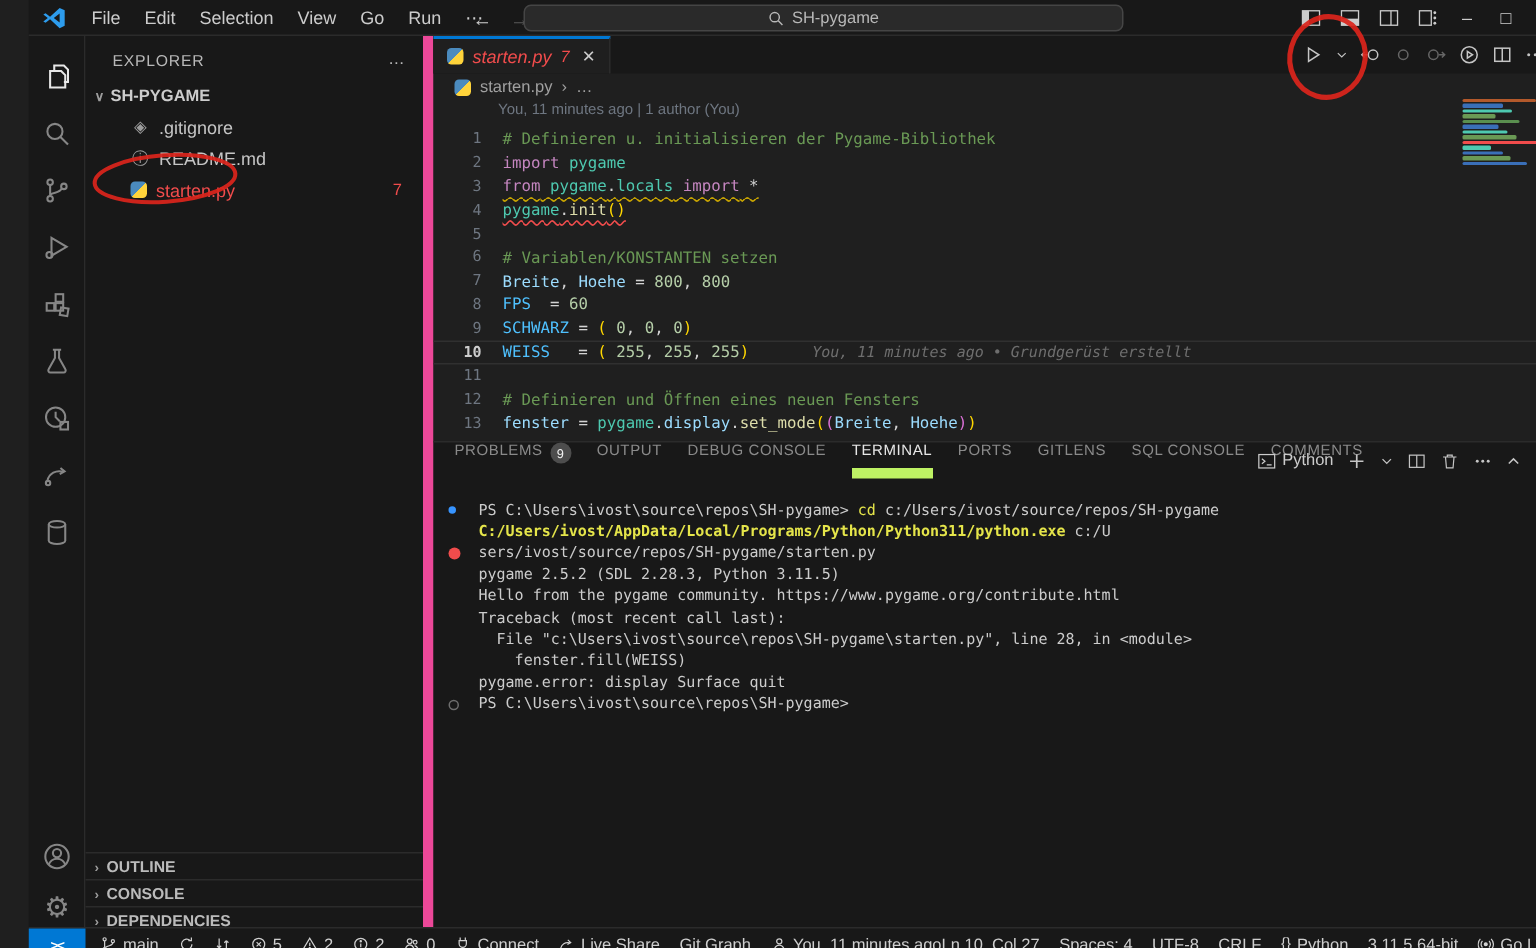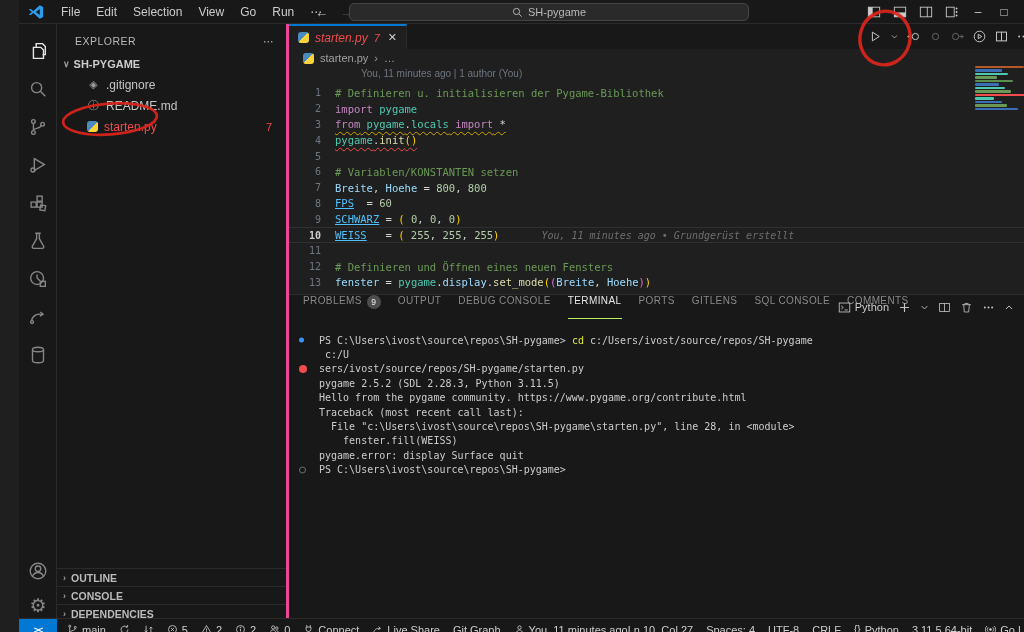--- a/index.html
+++ b/index.html
@@ -26,21 +26,21 @@
   
   #activitybar { position:absolute; left:0; top:24px; width:38px; height:594px; background:#181818;
     border-right:1px solid #2b2b2b; }
   .ab-icon { position:absolute; left:0; width:38px; height:34px; display:flex; align-items:center; justify-content:center; color:#868686; }
   .ab-icon.active { color:#e7e7e7; }
   .ab-icon svg { width:22px; height:22px; }
   .gear-glyph { font-size:19px; }
 
   
   #sidebar { position:absolute; left:38px; top:24px; width:232px; height:594px; background:#181818;
-    border-right:3px solid #ec4899; }
+    border-right:7px solid #ec4899; }
   #explorer-header { position:absolute; left:0; top:8px; width:100%; height:18px; display:flex; align-items:center;
     padding:0 12px 0 18px; font-size:10.5px; letter-spacing:.5px; color:#b8b8b8; }
   #explorer-header .spacer { flex:1; }
   #workspace-row { position:absolute; left:0; top:30px; width:100%; height:20px; display:flex; align-items:center;
     gap:4px; padding-left:6px; font-size:11px; font-weight:bold; color:#cccccc; }
   #file-list { position:absolute; left:0; top:50px; width:100%; }
   .file-row { height:21px; display:flex; align-items:center; gap:6px; padding-left:30px; font-size:12px; color:#c5c5c5; position:relative; }
   .file-row.err .flabel { color:#f14c4c; }
   .fic { width:13px; height:13px; display:flex; align-items:center; justify-content:center; font-size:11px; color:#9d9d9d; }
   .gitignore-icon::before { content:"◈"; }
@@ -57,43 +57,43 @@
   #tab-active { position:absolute; left:0; top:0; height:25px; padding:0 9px; background:#1f1f1f;
     border-top:2px solid #0078d4; border-right:1px solid #2b2b2b; display:flex; align-items:center; gap:6px; }
   #tab-label { font-size:12px; font-style:italic; color:#f14c4c; }
   #tab-badge { font-size:11px; font-style:italic; color:#f14c4c; }
   #tab-close { font-size:11px; color:#cccccc; margin-left:2px; }
   #editor-toolbar { position:absolute; right:12px; top:0; height:25px; display:flex; align-items:center; gap:7px; color:#c5c5c5; }
   #editor-toolbar svg { width:15px; height:15px; }
   .tb-dim { opacity:.45; }
   #breadcrumb { position:absolute; left:14px; top:25px; height:18px; display:flex; align-items:center; gap:6px;
     font-size:11px; color:#a0a0a0; }
-  #blame-header { position:absolute; left:72px; top:44px; height:16px; font-size:10px; color:#6e7681; }
+  #blame-header { position:absolute; left:43px; top:44px; height:16px; font-size:10px; color:#6e7681; }
 
   #code { position:absolute; left:0; top:61px; width:740px; }
   .code-line { height:15.8px; display:flex; align-items:center; font-family:"DejaVu Sans Mono", monospace; font-size:10.5px; white-space:pre; }
   .code-line.active { border-top:1px solid #303030; border-bottom:1px solid #303030; }
   .ln { width:46px; text-align:right; padding-right:14px; color:#6e7681; font-size:10px; flex-shrink:0; }
   .code-line.active .ln { color:#cccccc; font-weight:bold; }
   .u-warn { text-decoration:underline wavy #cca700 1px; text-underline-offset:3px; }
   .u-err  { text-decoration:underline wavy #f14c4c 1px; text-underline-offset:3px; }
   .tk-cmt {color:#6a9955;} .tk-kw {color:#c586c0;} .tk-mod {color:#4ec9b0;} .tk-var {color:#9cdcfe;}
-  .tk-const {color:#4fc1ff;text-decoration:underline;} .tk-num {color:#b5cea8;} .tk-fn {color:#dcdcaa;} .tk-pun {color:#d4d4d4;}
+  .tk-const {color:#4fc1ff;} .tk-num {color:#b5cea8;} .tk-fn {color:#dcdcaa;} .tk-pun {color:#d4d4d4;}
   .tk-p1 {color:#ffd700;} .tk-p2 {color:#da70d6;}
   .inline-blame { margin-left:42px; color:#6e6e6e; font-style:italic; font-size:10px; }
 
   #minimap { position:absolute; left:686px; top:42px; width:54px; height:50px; }
   .mm-row { height:2.2px; margin-bottom:1.3px; border-radius:1px; }
   #editor-scrollbar { position:absolute; left:744px; top:40px; width:10px; height:62px; background:rgba(120,120,120,.28); }
 
   
   #panel { position:absolute; left:270px; top:294px; width:754px; height:324px; background:#181818; border-top:1px solid #2b2b2b; }
   #panel-tabs { position:absolute; left:14px; top:0; height:24px; display:flex; align-items:center; gap:17px; }
   .ptab { font-size:10px; letter-spacing:.4px; color:#8a8a8a; height:24px; display:flex; align-items:flex-start; gap:5px; }
-  .ptab.active { color:#e7e7e7; border-bottom:1px solid #bef264; }
+  .ptab.active { color:#e7e7e7; border-bottom:7px solid #bef264; }
   .pbadge { background:#4d4d4d; color:#f0f0f0; font-size:8.5px; min-width:14px; height:14px; border-radius:8px;
     display:flex; align-items:center; justify-content:center; padding:0 3px; }
   #panel-controls { position:absolute; right:10px; top:0; height:24px; display:flex; align-items:center; gap:9px; color:#c5c5c5; font-size:11px; }
   #panel-controls svg { width:13px; height:13px; }
   #shell-label { display:flex; align-items:center; gap:4px; font-size:11px; color:#cccccc; }
   #terminal { position:absolute; left:0; top:38px; width:740px; }
   .trow { position:relative; height:14.4px; padding-left:30px; font-family:"DejaVu Sans Mono", monospace;
     font-size:10px; color:#cccccc; display:flex; align-items:center; white-space:pre; }
   .tdec { position:absolute; left:10px; top:50%; transform:translateY(-50%); }
   .tdec.cmd { width:5px; height:5px; border-radius:50%; background:#3794ff; }
@@ -426,21 +426,21 @@
         </svg>
       <svg viewBox="0 0 16 16" fill="none" stroke="currentColor" stroke-width="1.6" style="width:10px">
           <path d="M3 10.5l5-5 5 5"></path>
         </svg>
       <svg viewBox="0 0 16 16" stroke="currentColor" stroke-width="1.4" style="width:10px">
           <path d="M3 3l10 10M13 3L3 13"></path>
         </svg>
     </div>
     <div id="terminal">
         <div class="trow"><span class="tdec cmd"></span><span class="tm-t">PS C:\Users\ivost\source\repos\SH-pygame&gt; </span><span class="tm-y">cd</span><span class="tm-t"> c:/Users/ivost/source/repos/SH-pygame</span></div>
-        <div class="trow"><span class="tm-t"> c:/U</span></div>
+        <div class="trow"><span class="tm-yb">C:/Users/ivost/AppData/Local/Programs/Python/Python311/python.exe</span><span class="tm-t"> c:/U</span></div>
         <div class="trow"><span class="tdec err"></span><span class="tm-t">sers/ivost/source/repos/SH-pygame/starten.py</span></div>
         <div class="trow"><span class="tm-t">pygame 2.5.2 (SDL 2.28.3, Python 3.11.5)</span></div>
         <div class="trow"><span class="tm-t">Hello from the pygame community. https://www.pygame.org/contribute.html</span></div>
         <div class="trow"><span class="tm-t">Traceback (most recent call last):</span></div>
         <div class="trow"><span class="tm-t">  File "c:\Users\ivost\source\repos\SH-pygame\starten.py", line 28, in &lt;module&gt;</span></div>
         <div class="trow"><span class="tm-t">    fenster.fill(WEISS)</span></div>
         <div class="trow"><span class="tm-t">pygame.error: display Surface quit</span></div>
         <div class="trow"><span class="tdec prompt"></span><span class="tm-t">PS C:\Users\ivost\source\repos\SH-pygame&gt;</span></div>
       </div>
     <div id="terminal-scrollbar"></div>

